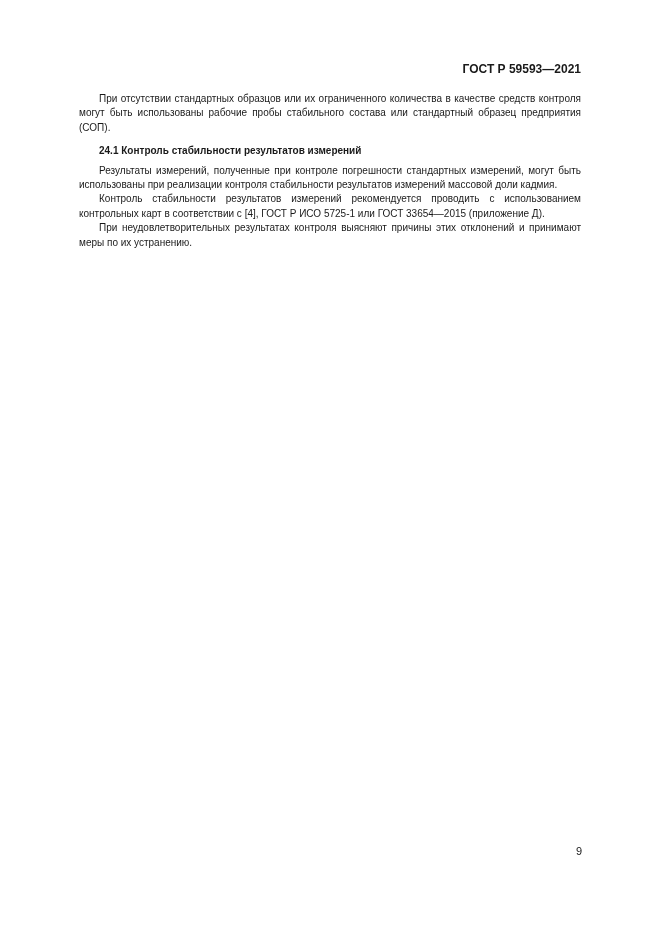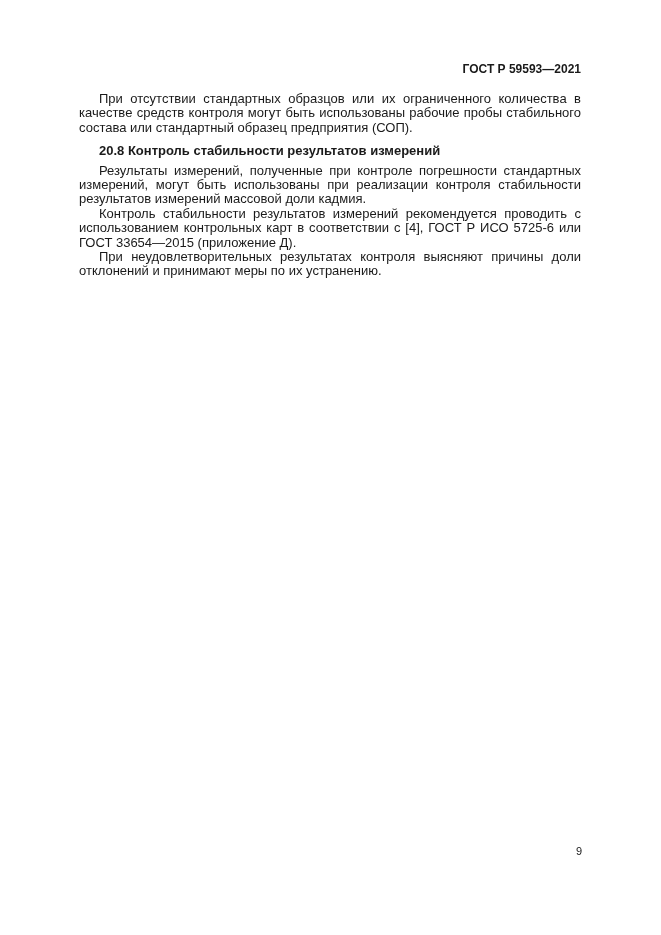--- a/index.html
+++ b/index.html
@@ -1,30 +1,30 @@
 <!DOCTYPE html>
 <html><head>
 <meta charset="utf-8">
 <style>
   html, body { margin:0; padding:0; background:#ffffff; }
   body { width:661px; height:935px; position:relative; overflow:hidden;
          font-family:"Liberation Sans", sans-serif; color:#1a1a1a; }
   .header { position:absolute; top:62px; right:80px; font-size:12px; font-weight:bold; }
-  .content { position:absolute; left:79px; width:502px; top:92px; font-size:13px; line-height:14.4px; }
+  .content { position:absolute; left:79px; width:502px; top:92px; font-size:10px; line-height:14.4px; }
   .content p { margin:0; text-align:justify; text-indent:-6px; }
   .content p.ind { text-indent:20px; }
   .heading { font-weight:bold; margin:9px 0 5px 0 !important; text-indent:20px !important; }
   .pagenum { position:absolute; top:845px; left:576px; font-size:11px; }
 </style>
 </head>
 <body>
 
 <div class="header">ГОСТ Р 59593—2021</div>
 
 <div class="content">
   <p class="ind">При отсутствии стандартных образцов или их ограниченного количества в качестве средств контроля могут быть использованы рабочие пробы стабильного состава или стандартный образец предприятия (СОП).</p>
-  <p class="heading">20.8 Контроль стабильности результатов измерений</p>
+  <p class="heading">24.1 Контроль стабильности результатов измерений</p>
   <p class="ind">Результаты измерений, полученные при контроле погрешности стандартных измерений, могут быть использованы при реализации контроля стабильности результатов измерений массовой доли кадмия.</p>
-  <p class="ind">Контроль стабильности результатов измерений рекомендуется проводить с использованием контрольных карт в соответствии с [4], ГОСТ Р ИСО 5725-6 или ГОСТ 33654—2015 (приложение Д).</p>
-  <p class="ind">При неудовлетворительных результатах контроля выясняют причины доли отклонений и принимают меры по их устранению.</p>
+  <p class="ind">Контроль стабильности результатов измерений рекомендуется проводить с использованием контрольных карт в соответствии с [4], ГОСТ Р ИСО 5725-1 или ГОСТ 33654—2015 (приложение Д).</p>
+  <p class="ind">При неудовлетворительных результатах контроля выясняют причины этих отклонений и принимают меры по их устранению.</p>
 </div>
 
 <div class="pagenum">9</div>
 
 </body></html>

